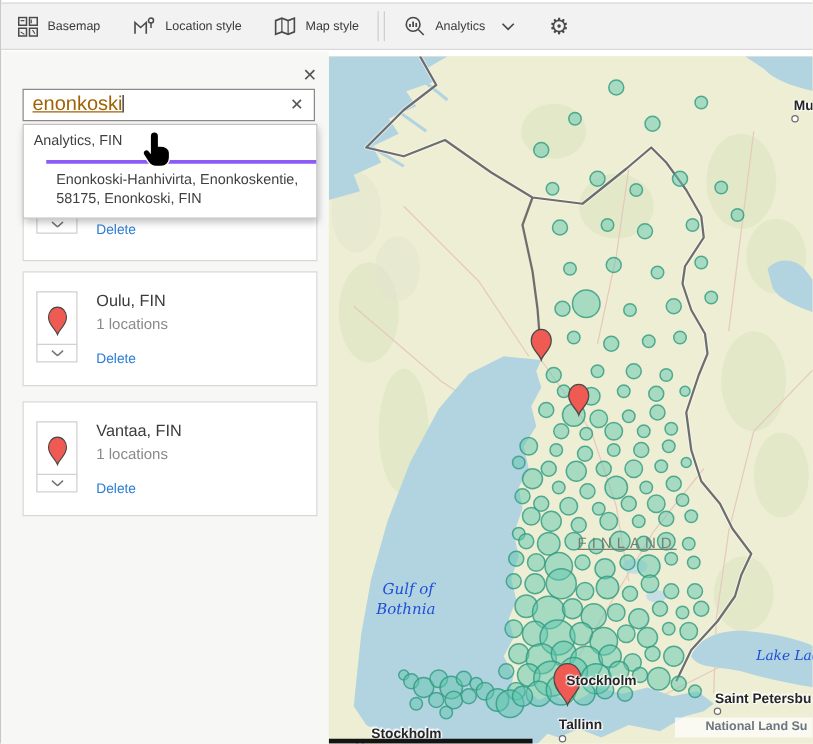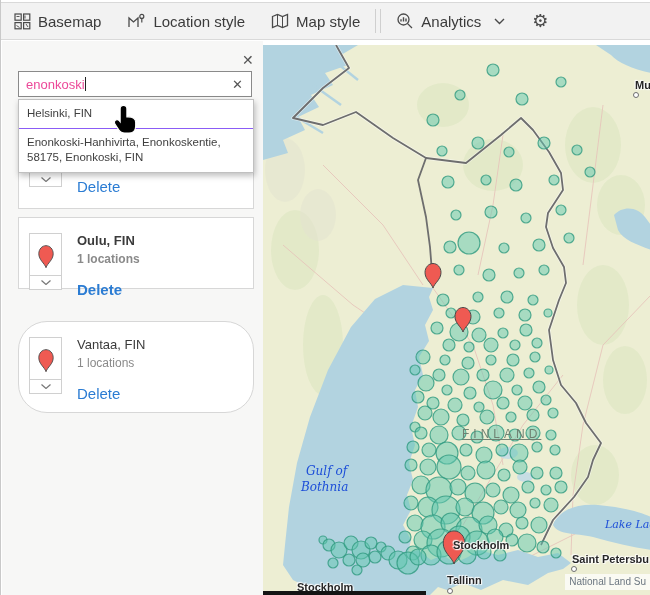--- a/index.html
+++ b/index.html
@@ -5,69 +5,69 @@
   html,body{margin:0;padding:0;}
   body{width:650px;height:595px;position:relative;background:#ffffff;
        font-family:"Liberation Sans","DejaVu Sans",sans-serif;overflow:hidden;}
   #app{position:absolute;inset:0;border-left:1px solid #c9c9c9;}
 
   
   .toolbar{position:absolute;left:0;top:2px;width:650px;height:38px;background:#f2f2f2;
            border-top:1px solid #d9d9d9;border-bottom:1px solid #d9d9d9;
            display:flex;align-items:center;box-sizing:border-box;}
   .tb-item{display:flex;align-items:center;gap:7px;padding:0 13px;height:100%;
-           font-size:15px;color:#3b3b3b;cursor:default;white-space:nowrap;}
+           font-size:10px;color:#3b3b3b;cursor:default;white-space:nowrap;}
   .tb-item svg{flex:0 0 auto;}
   .tb-sep{width:1px;height:24px;background:#cfcfcf;margin:0 2px;}
   .tb-gear{font-size:18px;color:#4a4a4a;padding:0 14px;}
   .chev{margin-left:6px;}
 
   
   .panel{position:absolute;left:1px;top:41px;width:261px;height:554px;background:#f7f7f6;}
   .panel-close{position:absolute;left:240px;top:12px;font-size:14px;color:#555;line-height:1;}
   .search-box{position:absolute;left:16px;top:30px;width:234px;height:26px;background:#fff;
               border:1px solid #8a8a8a;box-sizing:border-box;display:flex;align-items:center;}
-  .search-text{flex:1;padding-left:7px;font-size:13px;color:#ec4899;}
+  .search-text{flex:1;padding-left:7px;font-size:16px;color:#a16207;text-decoration:underline;}
   .caret{display:inline-block;width:1px;height:14px;background:#222;vertical-align:-2px;}
   .search-clear{padding:0 8px;font-size:13px;color:#555;}
 
   .dropdown{position:absolute;left:16px;top:58px;width:234px;background:#fff;
             border:1px solid #c0c0c0;box-shadow:1px 3px 6px rgba(0,0,0,.25);z-index:5;}
   .dd-item{padding:6px 8px;font-size:11.5px;color:#3f3f3f;line-height:1.35;}
-  .dd-item + .dd-item{border-top:1px solid #8b5cf6;}
+  .dd-item + .dd-item{border-top:3px solid #8b5cf6;margin-left:18px;}
 
   .card{position:absolute;left:16px;width:236px;background:#fff;border:1px solid #d7d7d7;
         box-sizing:border-box;z-index:1;}
   .card1{top:73px;height:95px;}
-  .card2{top:176px;height:72px;font-weight:bold;}
-  .card3{top:280px;height:92px;border-radius:29px;}
+  .card2{top:176px;height:92px;}
+  .card3{top:280px;height:92px;}
   .pinbox{position:absolute;left:10px;top:15px;width:31px;height:44px;border:1px solid #d0d0d0;
           display:flex;align-items:center;justify-content:center;background:#fff;}
   .chevbox{position:absolute;left:10px;top:57px;width:31px;height:13px;border:1px solid #d0d0d0;
            display:flex;align-items:center;justify-content:center;background:#fff;}
   .card-title{position:absolute;left:58px;top:15px;font-size:13px;color:#3b3b3b;}
   .card-count{position:absolute;left:58px;top:34px;font-size:12px;color:#8a8a8a;}
-  .card-delete{position:absolute;left:58px;top:63px;font-size:15px;color:#2b7cd3;}
+  .card-delete{position:absolute;left:58px;top:63px;font-size:11px;color:#2b7cd3;}
 
   .cursor{position:absolute;left:110px;top:63px;z-index:10;}
 
   
   .map{position:absolute;left:262px;top:45px;width:388px;height:550px;overflow:hidden;background:#edeed3;}
   .map svg{position:absolute;left:0;top:0;}
   .map-label{position:absolute;white-space:nowrap;pointer-events:none;}
   .country-label{font-size:12px;letter-spacing:4px;color:rgba(108,124,110,.95);text-decoration:underline;}
   .water-label{font-family:"DejaVu Serif","Liberation Serif",serif;font-style:italic;
                color:#1d4ed8;font-size:12px;}
   .water-label.small{font-size:11px;}
   .city-label{font-size:11px;font-weight:bold;color:#262626;
               text-shadow:0 0 2px #fff,0 0 2px #fff,1px 1px 1px #fff,-1px -1px 1px #fff;}
   .city-marker{position:absolute;width:6px;height:6px;border-radius:50%;background:#fff;
                border:1.5px solid #6e6e6e;box-sizing:border-box;}
   .attribution{position:absolute;right:0;top:529px;background:rgba(255,255,255,.72);
-               color:#6b7680;font-size:10px;padding:2px 5px 3px 4px;}
+               color:#6b7680;font-size:10px;padding:2px 5px 3px 24px;font-weight:bold;}
   .scalebar{position:absolute;left:0;top:546px;width:163px;height:4px;background:#141414;}
 </style>
 </head>
 <body>
 
 <div id="app">
 
   <div class="toolbar">
     <div class="tb-item">
       <svg width="17" height="17" viewBox="0 0 17 17">
@@ -167,21 +167,21 @@
         <svg width="10" height="5" viewBox="0 0 10 5">
           <polyline points="0.5,0.5 5,4.5 9.5,0.5" fill="none" stroke="#777" stroke-width="1.2"></polyline>
         </svg>
       </div>
       <span class="card-title">Vantaa, FIN</span>
       <span class="card-count">1 locations</span>
       <span class="card-delete">Delete</span>
     </div>
 
     <div class="dropdown">
-      <div class="dd-item">Helsinki, FIN</div>
+      <div class="dd-item">Analytics, FIN</div>
       <div class="dd-item">Enonkoski-Hanhivirta, Enonkoskentie, 58175, Enonkoski, FIN</div>
     </div>
 
     <svg class="cursor" width="28" height="32" viewBox="0 0 22 25">
       <path d="M9 1 C10.6 1 11.7 2.1 11.7 3.7 L11.7 10 L12.7 10 C15.5 10 18.6 11.2 18.6 14.2 L18.6 17.2 C18.6 20.5 16.4 22.8 13.2 22.8 L10 22.8 C7.9 22.8 6.3 21.7 5.2 20.1 L2.3 15.6 C1.6 14.5 1.9 13.2 2.9 12.6 C3.8 12 5 12.2 5.7 13 L6.4 13.9 L6.4 3.7 C6.4 2.1 7.4 1 9 1 Z" fill="#000" stroke="#fff" stroke-width="0.9"></path>
     </svg>
   </div>
 
   <div class="map">
     <svg width="388" height="550" viewBox="0 0 388 550">

